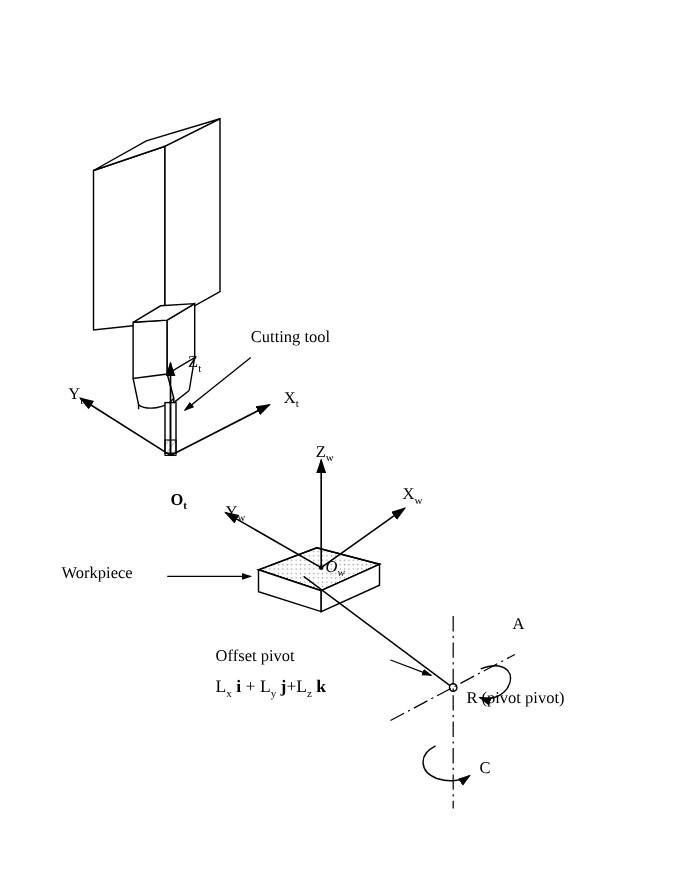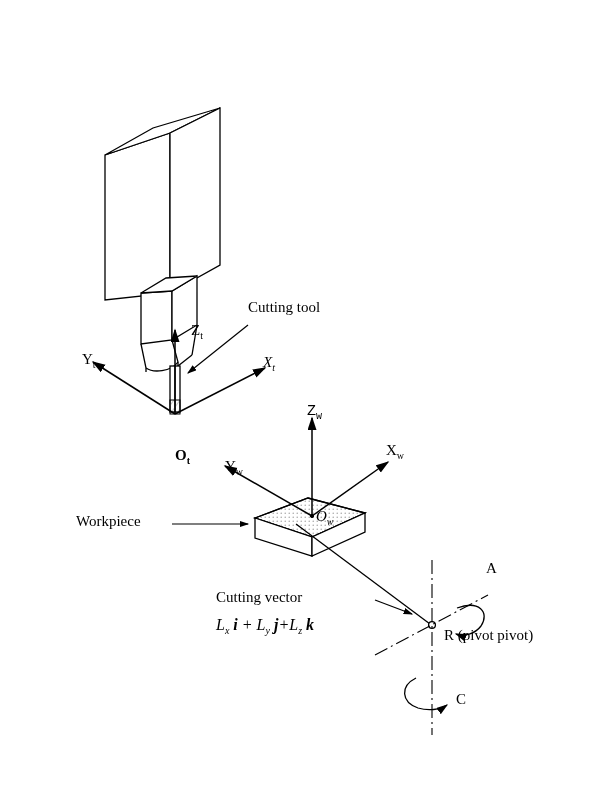--- a/index.html
+++ b/index.html
@@ -11,21 +11,20 @@
     width: 612px;
     height: 792px;
     font-family: "Liberation Serif", serif;
     color: #000000;
     overflow: hidden;
   }
   #diagram-root {
     position: relative;
     width: 499px;
     height: 792px;
-    margin-left: 20px;
   }
   svg.figure {
     position: absolute;
     left: 0;
     top: 0;
     width: 612px;
     height: 792px;
   }
   .lbl {
     position: absolute;
@@ -37,21 +36,20 @@
   }
   .lbl .sub {
     font-size: 10px;
     vertical-align: sub;
   }
   .lbl .bold {
     font-weight: bold;
   }
   .big {
     font-size: 16px;
-    font-style: italic;
   }
 </style>
 </head>
 <body>
 
 <div id="diagram-root">
 
   <svg class="figure" viewBox="0 0 612 792">
     <defs>
       <marker id="arrow" markerWidth="10" markerHeight="10" refX="8" refY="3" orient="auto" markerUnits="strokeWidth">
@@ -164,32 +162,32 @@
       <g stroke-width="1.3">
         <path d="M396,678 C380,686 381,702 398,708 C408,711 420,710 427,705" marker-end="url(#arrow)"></path>
       </g>
 
     </g>
   </svg>
 
   <div class="lbl" style="left:228px; top:300px;"><span>Cutting tool</span></div>
 
   <div class="lbl" style="left:171px; top:323px;"><span>Z</span><span class="sub">t</span></div>
-  <div class="lbl" style="left:243px; top:355px;font-style:italic;"><span>X</span><span class="sub">t</span></div>
+  <div class="lbl" style="left:258px; top:355px;"><span>X</span><span class="sub">t</span></div>
   <div class="lbl" style="left:62px; top:352px;"><span>Y</span><span class="sub">t</span></div>
   <div class="lbl" style="left:155px; top:448px;"><span class="bold">O</span><span class="sub bold">t</span></div>
 
-  <div class="lbl" style="left:287px; top:404px;font-family:Liberation Mono, monospace;"><span>Z</span><span class="sub">w</span></div>
+  <div class="lbl" style="left:287px; top:404px;"><span>Z</span><span class="sub">w</span></div>
   <div class="lbl" style="left:366px; top:443px;"><span>X</span><span class="sub">w</span></div>
   <div class="lbl" style="left:205px; top:459px;"><span>Y</span><span class="sub">w</span></div>
   <div class="lbl" style="left:296px; top:509px;font-style:italic;"><span>O</span><span class="sub">w</span></div>
 
   <div class="lbl" style="left:56px; top:514px;"><span>Workpiece</span></div>
 
-  <div class="lbl" style="left:196px; top:590px;"><span>Cutting vector</span></div>
+  <div class="lbl" style="left:196px; top:590px;"><span>Offset pivot</span></div>
 
   <div class="lbl big" style="left:196px; top:617px;">
     <span>L</span><span class="sub">x</span><span class="bold"> i</span><span> + L</span><span class="sub">y</span><span class="bold"> j</span><span>+L</span><span class="sub">z</span><span class="bold"> k</span>
   </div>
 
   <div class="lbl" style="left:424px; top:628px;"><span>R (pivot pivot)</span></div>
 
   <div class="lbl" style="left:466px; top:561px;"><span>A</span></div>
   <div class="lbl" style="left:436px; top:692px;"><span>C</span></div>
 

